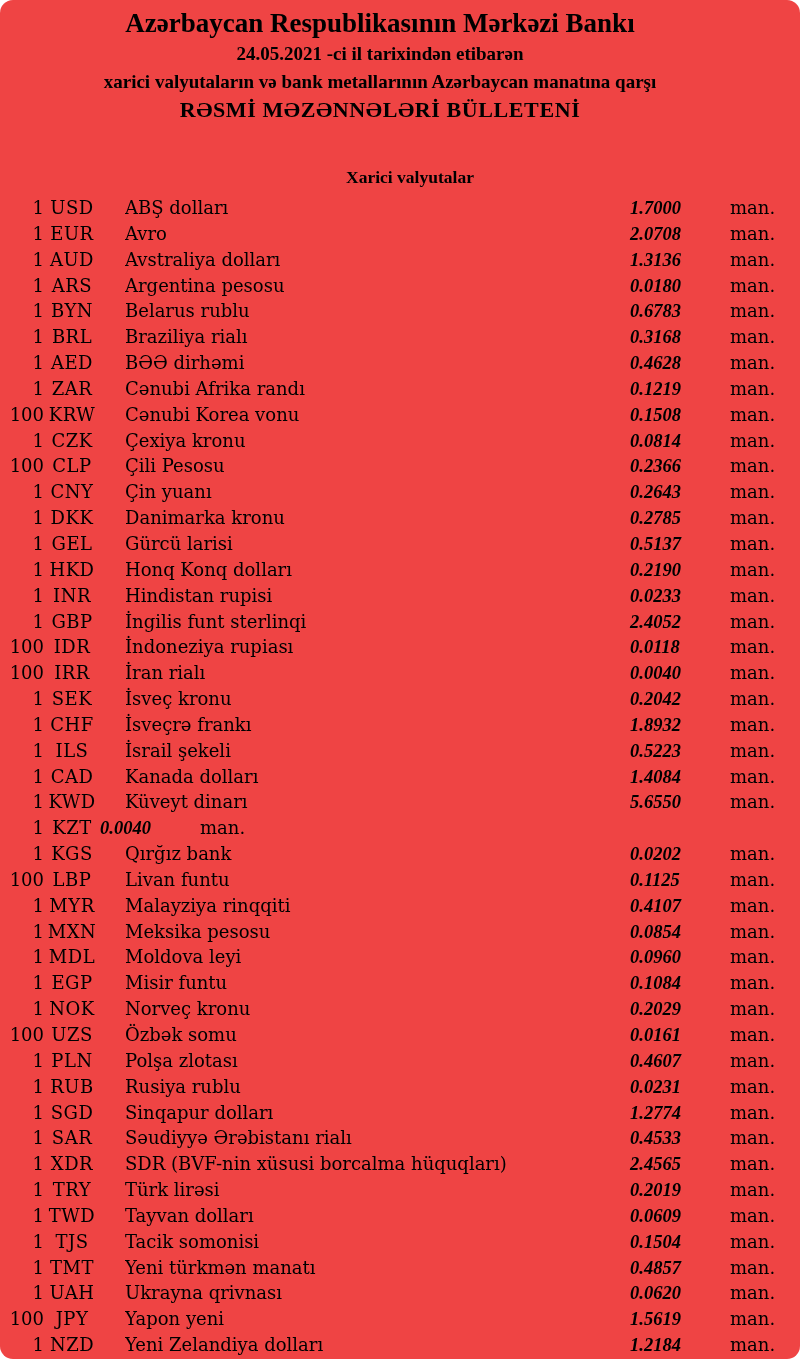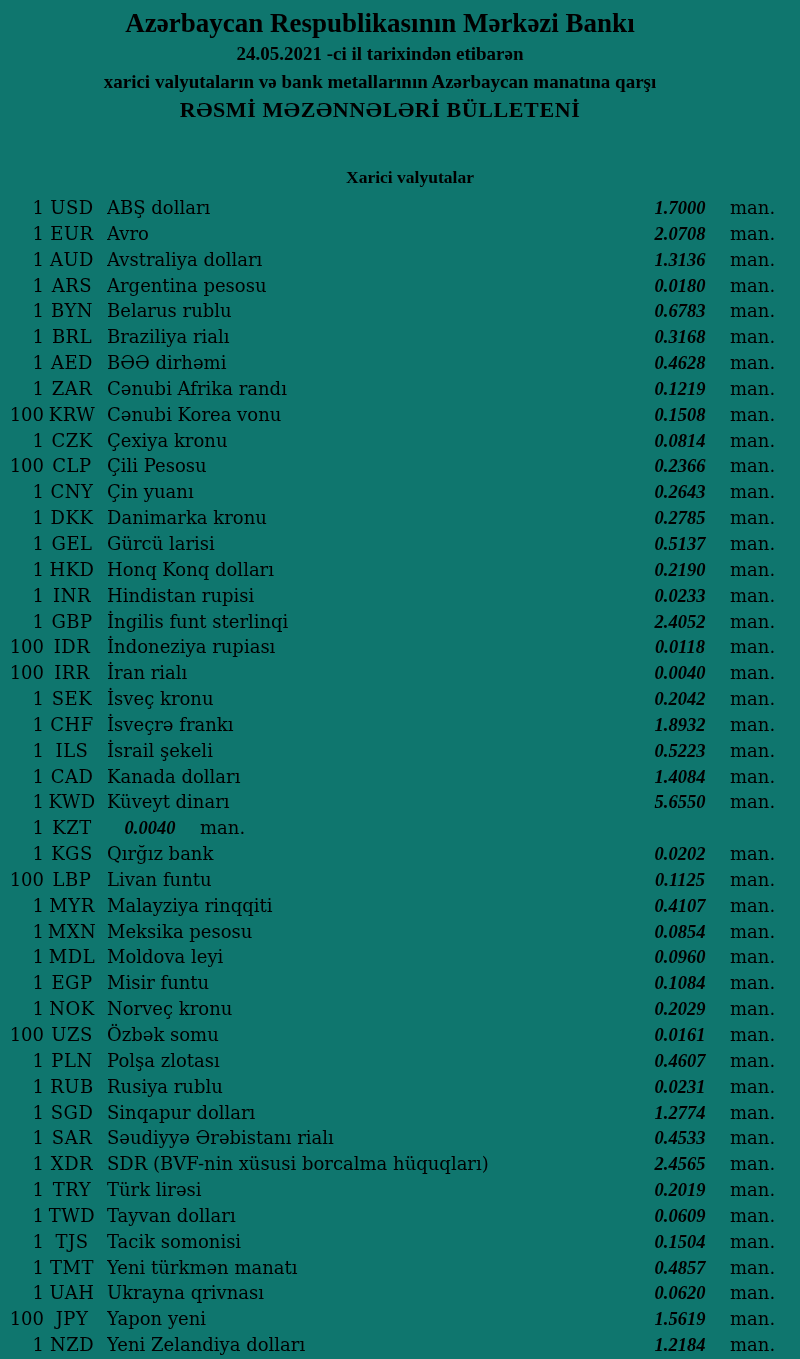--- a/index.html
+++ b/index.html
@@ -5,21 +5,22 @@
   html, body { margin: 0; padding: 0; background: #ffffff; }
   body {
     width: 800px; height: 1359px;
     color: #000000;
     font-family: "DejaVu Serif", serif;
   }
   .doc {
     position: relative;
     width: 800px; height: 1359px;
     overflow: hidden;
-    background: #0f766e;
+    background: #ef4444;
+    border-radius: 13px;
   }
   .doc-header {
     padding-top: 6px;
     width: 760px;
     text-align: center;
     font-family: "Liberation Serif", serif;
     font-weight: bold;
   }
   .bank-name   { font-size: 27px; line-height: 34px; }
   .date-line   { font-size: 19px; line-height: 28px; }
@@ -40,23 +41,23 @@
     display: flex;
     align-items: baseline;
     height: 25.85px;
     line-height: 25.85px;
     font-size: 18px;
     padding-right: 24px;
     white-space: nowrap;
   }
   .qty  { flex: none; width: 44px;  text-align: right; }
   .code { flex: none; width: 56px;  margin-left: 0; text-align: center; letter-spacing: 0.5px; }
-  .name { flex: 1;    margin-left: 7px; overflow: hidden; }
+  .name { flex: 1;    margin-left: 25px; overflow: hidden; }
   .rate {
-    flex: none; width: 100px; text-align: center;
+    flex: none; width: 100px; text-align: left;
     font-family: "Liberation Serif", serif;
     font-style: italic; font-weight: bold;
     font-size: 18.5px;
   }
   .unit { flex: none; width: 46px; margin-left: 0; }
 </style>
 </head>
 <body>
 
 <div class="doc">

